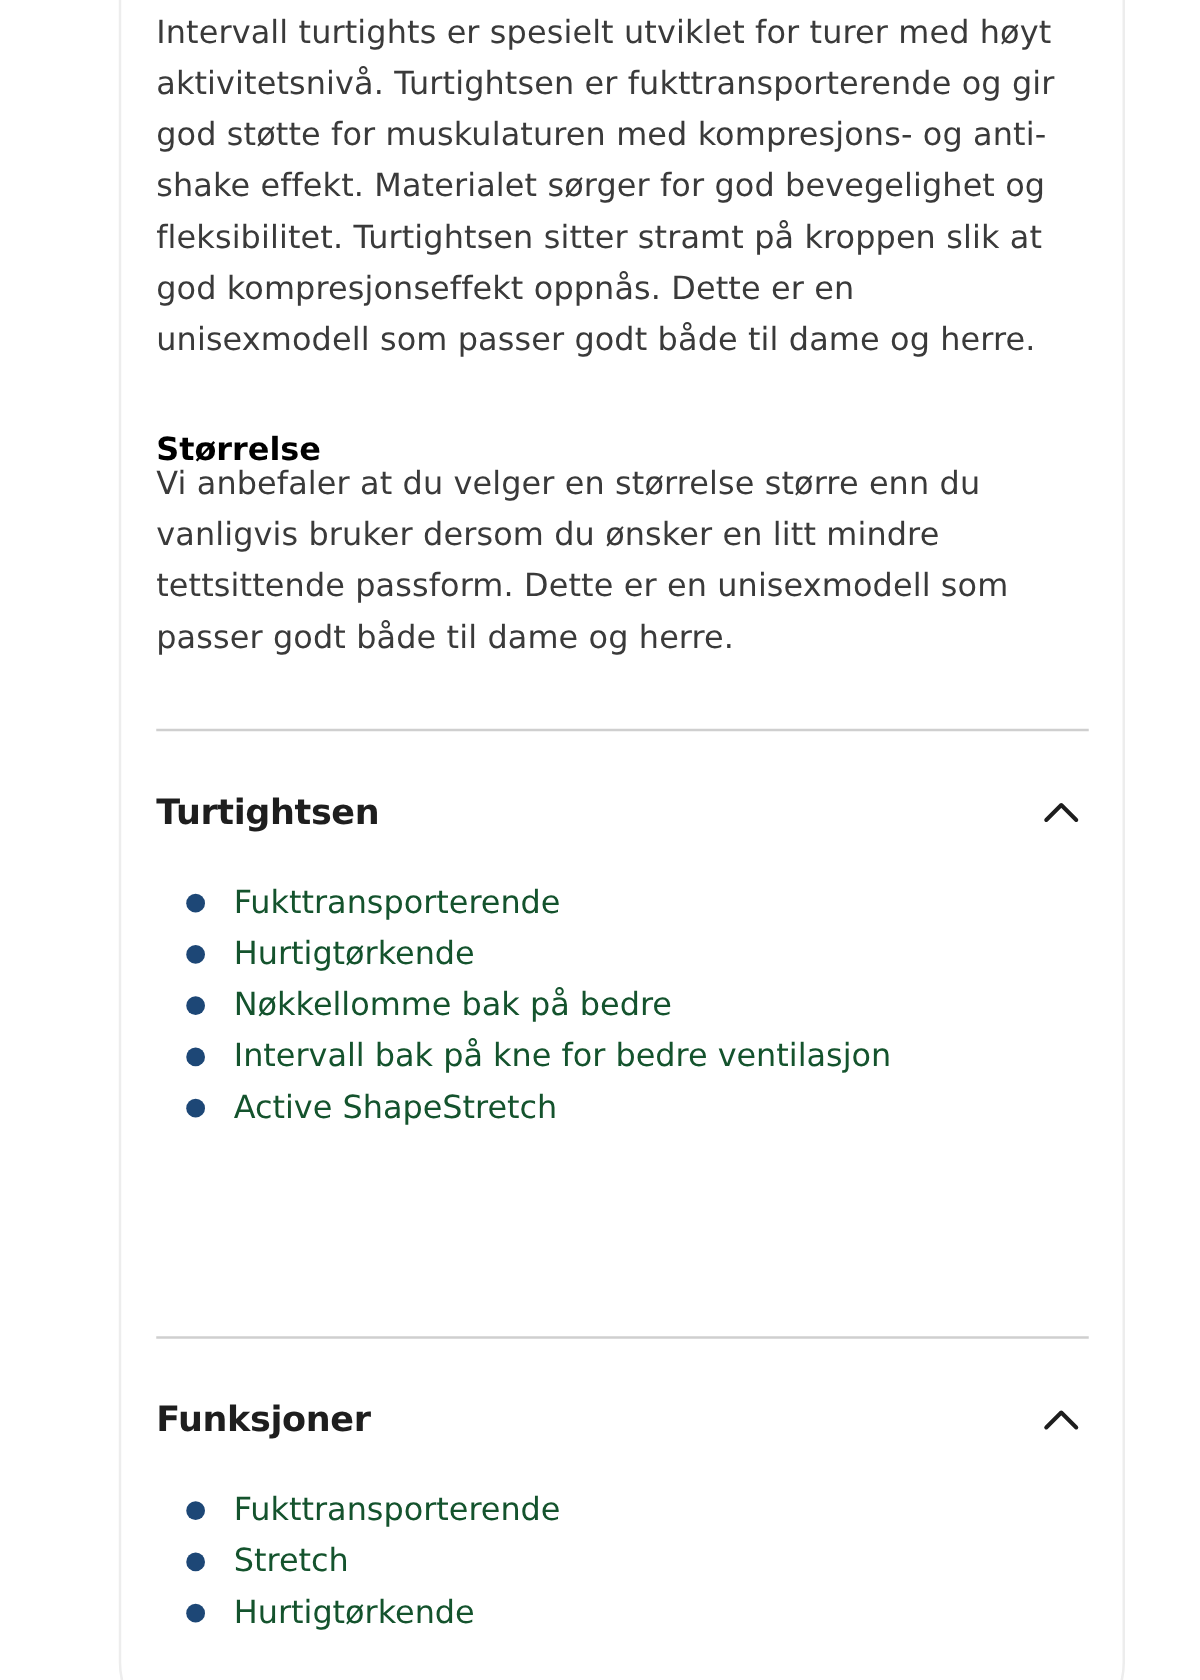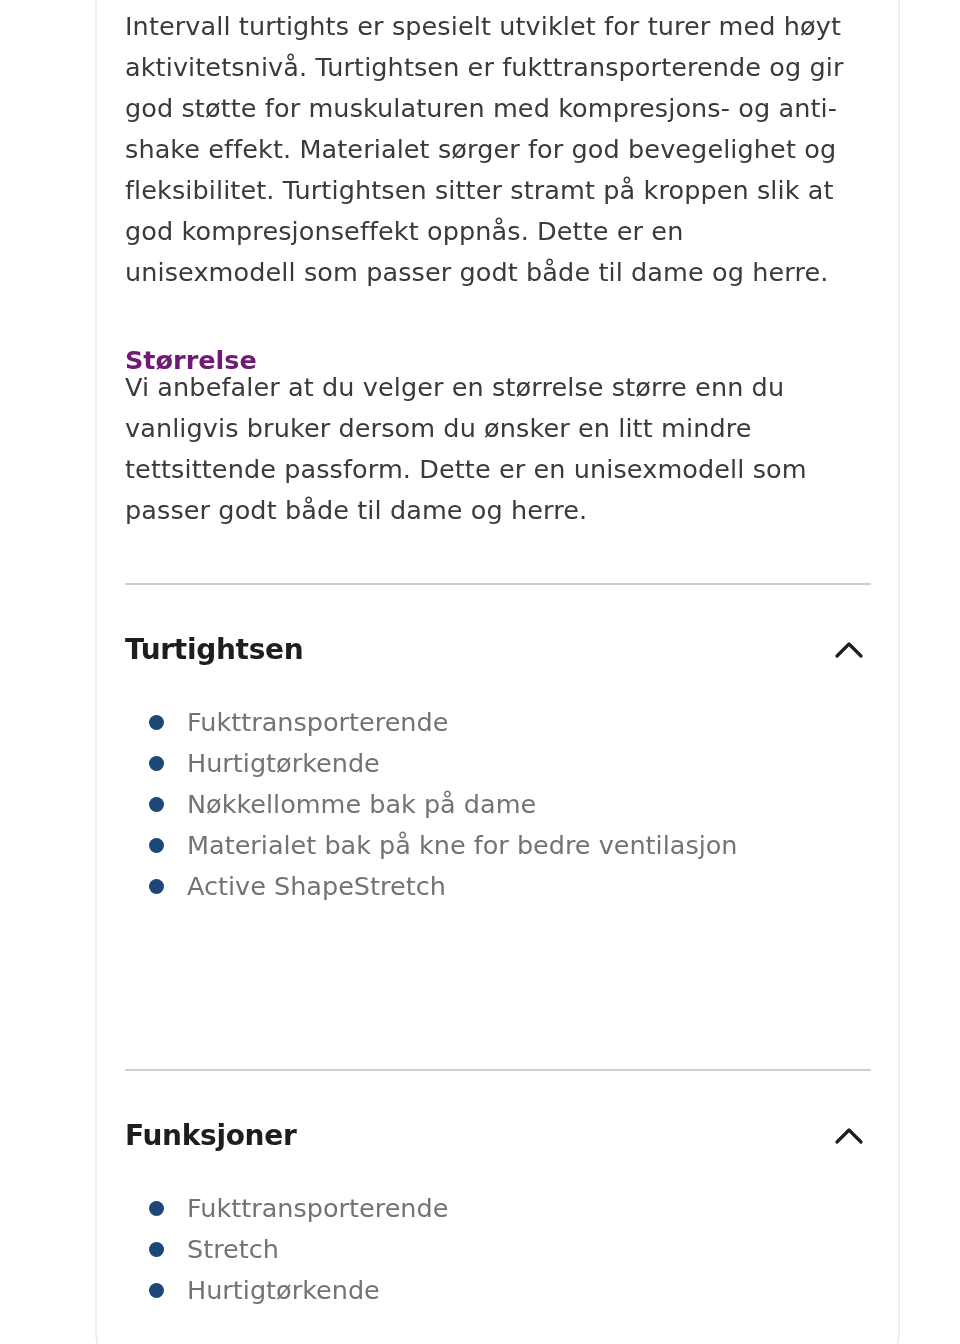--- a/index.html
+++ b/index.html
@@ -45,21 +45,21 @@
       top: 6px;
       left: 0;
       width: 760px;
     }
     .size-title {
       position: absolute;
       top: 340px;
       left: 0;
       font-size: 25.5px;
       font-weight: bold;
-      color: #701a75;
+      color: #000000;
       line-height: 40px;
       margin: 0;
     }
     .size-text {
       position: absolute;
       top: 367px;
       left: 0;
       width: 760px;
     }
     .divider {
@@ -97,21 +97,21 @@
       position: absolute;
       left: 0;
       width: 760px;
       margin: 0;
       padding: 0;
       list-style: none;
     }
     .list li {
       font-size: 25.5px;
       line-height: 41px;
-      color: #737373;
+      color: #14532d;
       position: relative;
       text-indent: 62px;
     }
     .list li .bullet {
       position: absolute;
       left: 24px;
       top: 13px;
       width: 15px;
       height: 15px;
       border-radius: 50%;
@@ -147,22 +147,22 @@
     <span class="chevron">
       <svg width="30" height="20" viewBox="0 0 30 20">
         <polyline points="3,17 15,5 27,17" fill="none" stroke="#1e1e1e" stroke-width="3.2" stroke-linecap="round" stroke-linejoin="round"></polyline>
       </svg>
     </span>
   </div>
 
   <ul class="list" style="top:702px;">
     <li><span class="bullet"></span><span>Fukttransporterende</span></li>
     <li><span class="bullet"></span><span>Hurtigtørkende</span></li>
-    <li><span class="bullet"></span><span>Nøkkellomme bak på dame</span></li>
-    <li><span class="bullet"></span><span>Materialet bak på kne for bedre ventilasjon</span></li>
+    <li><span class="bullet"></span><span>Nøkkellomme bak på bedre</span></li>
+    <li><span class="bullet"></span><span>Intervall bak på kne for bedre ventilasjon</span></li>
     <li><span class="bullet"></span><span>Active ShapeStretch</span></li>
   </ul>
 
   <div class="divider" style="top:1069px;"></div>
 
   <div class="section-header" style="top:1113px;">
     <span class="section-title">Funksjoner</span>
     <span class="chevron">
       <svg width="30" height="20" viewBox="0 0 30 20">
         <polyline points="3,17 15,5 27,17" fill="none" stroke="#1e1e1e" stroke-width="3.2" stroke-linecap="round" stroke-linejoin="round"></polyline>

